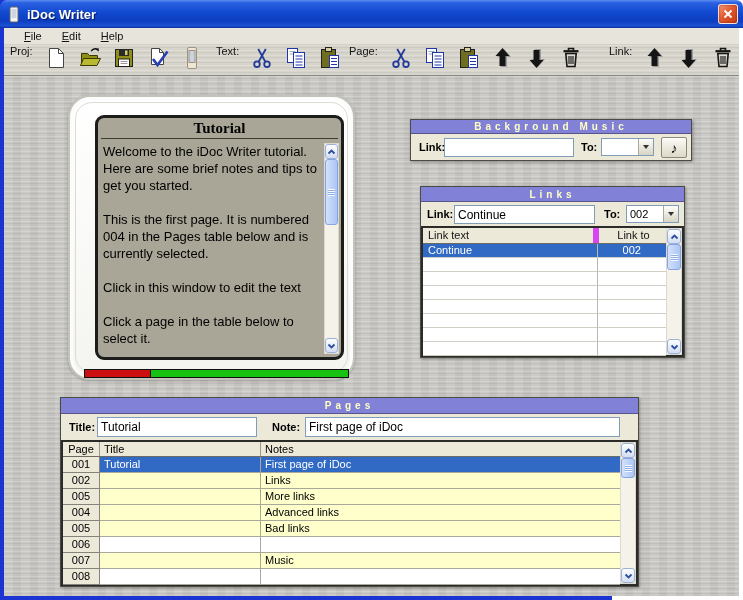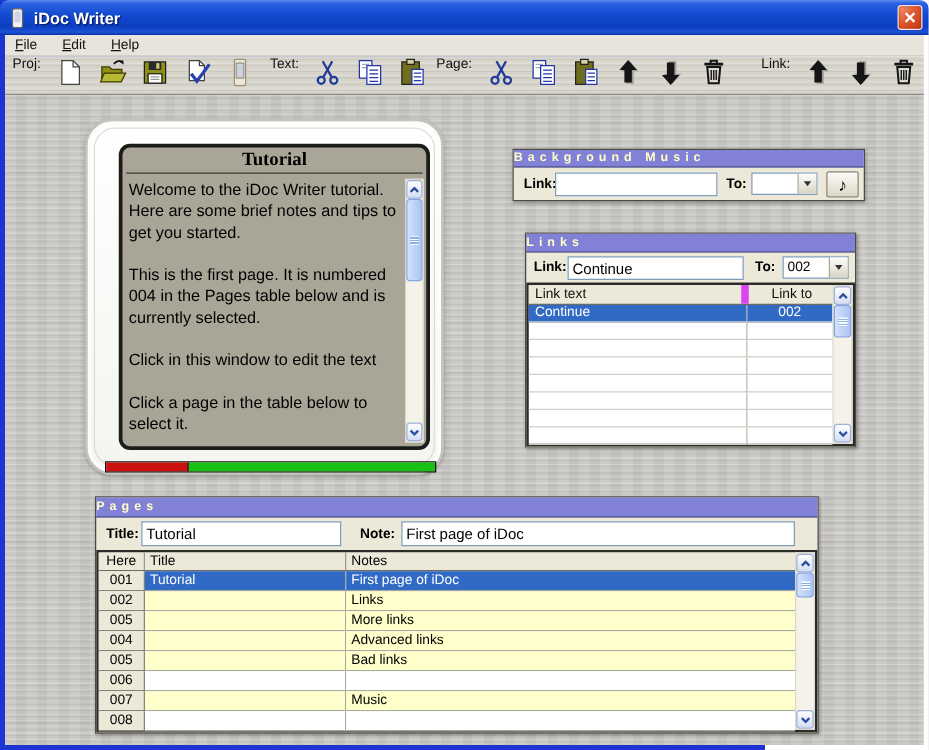--- a/index.html
+++ b/index.html
@@ -14,21 +14,21 @@
   .title-text { color:#fff; font-weight:bold; font-size:13px; margin-left:5px;
     text-shadow:1px 1px 1px rgba(0,0,40,.65); }
   .close-btn { position:absolute; right:5px; top:4px; width:20px; height:20px; border-radius:3px;
     border:1px solid rgba(255,255,255,.8);
     background:linear-gradient(135deg,#f49a76 0%,#e05a31 45%,#c13a12 100%);
     display:flex; align-items:center; justify-content:center;
     box-shadow:inset 0 0 2px rgba(120,10,0,.8); }
 
   
   .menubar { position:absolute; left:4px; top:28px; width:735px; height:17px; background:#e7e4db;
-    display:flex; align-items:center; padding-left:8px; gap:20px; border-bottom:1px solid #d2cfc4; }
+    display:flex; align-items:center; padding-left:20px; gap:20px; border-bottom:1px solid #d2cfc4; }
   .menu-item { display:inline-block; font-size:11px; color:#111; cursor:default; }
   .menu-item::first-letter { text-decoration:underline; }
 
   
   .toolbar { position:absolute; left:4px; top:45px; width:735px; height:31px;
     background-color:#d7d4cb;
     background-image:repeating-linear-gradient(180deg, rgba(255,255,255,.22) 0 1px, transparent 1px 2px, rgba(0,0,0,.05) 2px 3px, transparent 3px 5px);
     border-bottom:1px solid #8a8a84; }
   .tb-group { position:absolute; top:0; height:100%; display:flex; align-items:flex-start; gap:8px; }
   .tb-label { font-size:11px; color:#111; margin-right:2px; }
@@ -69,21 +69,21 @@
   
   .progress { position:absolute; left:14px; top:272px; width:265px; height:9px;
     border:1px solid #111; display:flex; }
   .progress .seg-red { background:#cc0f0f; border-right:1px solid #111; }
   .progress .seg-green { background:#17c212; }
 
   
   .panel { position:absolute; background:#ece9d8; border:1px solid #4a4a46;
     box-shadow:1px 1px 3px rgba(0,0,0,.35); }
   .panel-header { height:14px; line-height:14px; background:#8181d8; border-bottom:1px solid #55558a;
-    color:#ffffc4; font-size:10px; font-weight:bold; letter-spacing:4px; }
+    color:#ffffc4; font-size:10px; font-weight:bold; letter-spacing:4px; text-align:center; }
   .field-label { font-size:11px; font-weight:bold; color:#000; }
   .txt-input { position:absolute; border:1px solid #7f9db9; background:#fff; font-size:12px;
     font-family:"Liberation Sans", sans-serif; padding:0 3px; }
   .dropdown { position:absolute; height:18px; border:1px solid #7f9db9; background:#fff; display:flex; }
   .dd-value { flex:1; font-size:11px; line-height:16px; padding-left:3px; }
   .dd-btn { width:15px; background:linear-gradient(180deg,#fdfdfb,#d8d4c4); border-left:1px solid #aca899;
     display:flex; align-items:center; justify-content:center; }
   .dd-arrow { width:0; height:0; border-left:3.5px solid transparent; border-right:3.5px solid transparent;
     border-top:4px solid #333; }
   .push-btn { position:absolute; background:linear-gradient(180deg,#fbfaf6,#ddd9c8);
@@ -101,21 +101,21 @@
   .lk-head { display:flex; height:16px; background:#ece9d8; border-bottom:1px solid #6b6b63;
     font-size:11px; color:#111; }
   .lk-head .h-text { width:176px; padding-left:5px; border-right:6px solid #d946ef; line-height:15px; }
   .lk-head .h-to { width:69px; text-align:center; line-height:15px; }
   .lk-row { display:flex; height:14px; margin-right:16px; font-size:11px; }
   .lk-row .c-text { width:176px; padding-left:5px; border-right:1px solid #b9b9ae; border-bottom:1px solid #cfcfc6; line-height:13px; }
   .lk-row .c-to { width:69px; text-align:center; border-bottom:1px solid #cfcfc6; line-height:13px; }
   .lk-row.row-selected .c-text, .lk-row.row-selected .c-to { background:#316ac5; color:#fff; }
 
   
-  .pagespanel { left:72px; top:321px; width:579px; height:190px; }
+  .pagespanel { left:56px; top:321px; width:579px; height:190px; }
   .pagespanel .panel-header { height:16px; line-height:16px; }
   .pagespanel .title-row { position:relative; height:26px; }
   .pg-table { position:absolute; left:0; right:0; top:42px; bottom:0; border:2px solid #2b2b28; background:#fff; }
   .pg-head { display:flex; height:15px; background:#ece9d8; border-bottom:1px solid #6b6b63; font-size:11px; }
   .pg-head .h-page { width:37px; text-align:center; border-right:1px solid #9a9a90; line-height:14px; }
   .pg-head .h-title { width:161px; padding-left:4px; border-right:1px solid #9a9a90; line-height:14px; }
   .pg-head .h-notes { flex:1; padding-left:4px; line-height:14px; }
   .pg-row { display:flex; height:16px; margin-right:16px; font-size:11px; }
   .pg-row .c-page { width:37px; text-align:center; background:#ece9d8; border-right:1px solid #84847c;
     border-bottom:1px solid #84847c; line-height:15px; }
@@ -429,21 +429,21 @@
     <div class="panel pagespanel">
       <div class="panel-header">Pages</div>
       <div class="title-row">
         <span class="field-label" style="position:absolute; left:8px; top:7px;">Title:</span>
         <input class="txt-input" style="left: 36px; top: 3px; width: 160px; height: 20px;" value="Tutorial">
         <span class="field-label" style="position:absolute; left:211px; top:7px;">Note:</span>
         <input class="txt-input" style="left: 244px; top: 3px; width: 315px; height: 20px;" value="First page of iDoc">
       </div>
       <div class="pg-table">
         <div class="pg-head">
-          <span class="h-page">Here</span>
+          <span class="h-page">Page</span>
           <span class="h-title">Title</span>
           <span class="h-notes">Notes</span>
         </div>
         <div class="pg-row row-selected">
           <span class="c-page">001</span>
           <span class="c-title">Tutorial</span>
           <span class="c-notes">First page of iDoc</span>
         </div>
         <div class="pg-row row-cream">
           <span class="c-page">002</span>

